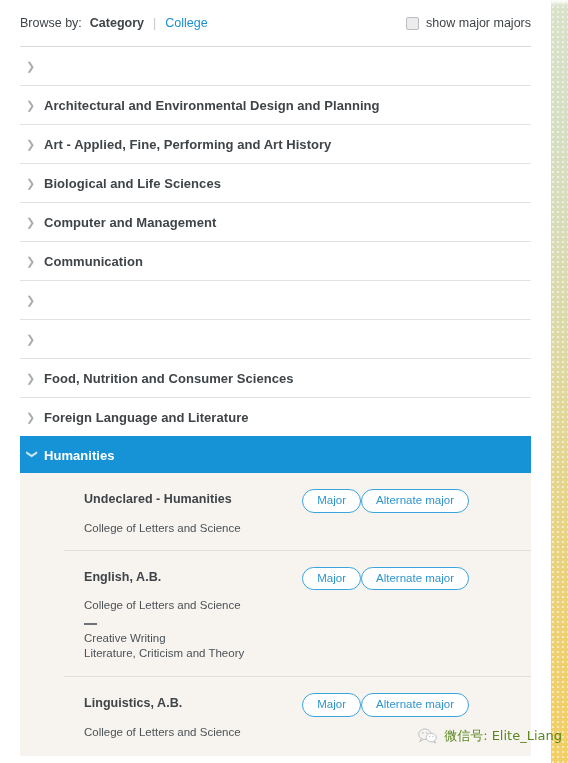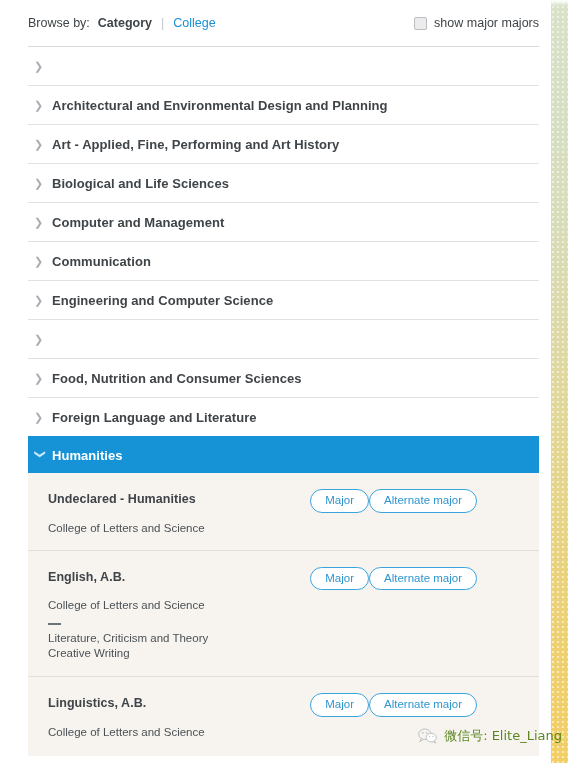--- a/index.html
+++ b/index.html
@@ -38,21 +38,21 @@
     position: absolute;
     inset: 0;
     background-image:
       radial-gradient(circle at 2px 2px, rgba(255,255,255,0.55) 1px, transparent 1.2px);
     background-size: 5px 5px;
   }
 
   
   .page {
     position: absolute;
-    left: 8px;
+    left: 0;
     top: 0;
     width: 551px;
     height: 635px;
     background: #ffffff;
   }
 
   
   .browse-bar {
     position: relative;
     height: 46px;
@@ -150,20 +150,21 @@
 
   
   .panel {
     background: #f7f4f0;
     padding: 0 0 2px 0;
   }
   .major {
     position: relative;
     padding: 16px 20px 16px 20px;
     border-top: 1px solid #e3ded8;
+    margin-left: 44px;
   }
   .major:first-child { border-top: none; }
   .major-head {
     display: flex;
     align-items: flex-start;
     justify-content: space-between;
   }
   .major-name {
     font-size: 12.5px;
     font-weight: 700;
@@ -276,21 +277,20 @@
       <span class="acc-title">Computer and Management</span>
     </div>
 
     <div class="acc-row">
       <span class="chev">❯</span>
       <span class="acc-title">Communication</span>
     </div>
 
     <div class="acc-row">
       <span class="chev">❯</span>
-      <span class="acc-title">Engineering and Computer Science</span>
     </div>
 
     <div class="acc-row">
       <span class="chev">❯</span>
     </div>
 
     <div class="acc-row">
       <span class="chev">❯</span>
       <span class="acc-title">Food, Nutrition and Consumer Sciences</span>
     </div>
@@ -322,22 +322,22 @@
         <div class="major-head">
           <div class="major-name">English,  A.B.</div>
           <div class="btns">
             <button class="pill">Major</button>
             <button class="pill">Alternate major</button>
           </div>
         </div>
         <div class="major-college">College of Letters and Science</div>
         <div class="subs">
           <div class="subs-dash"></div>
+          <div class="sub">Creative Writing</div>
           <div class="sub">Literature, Criticism and Theory</div>
-          <div class="sub">Creative Writing</div>
         </div>
       </div>
 
       <div class="major">
         <div class="major-head">
           <div class="major-name">Linguistics,  A.B.</div>
           <div class="btns">
             <button class="pill">Major</button>
             <button class="pill">Alternate major</button>
           </div>

